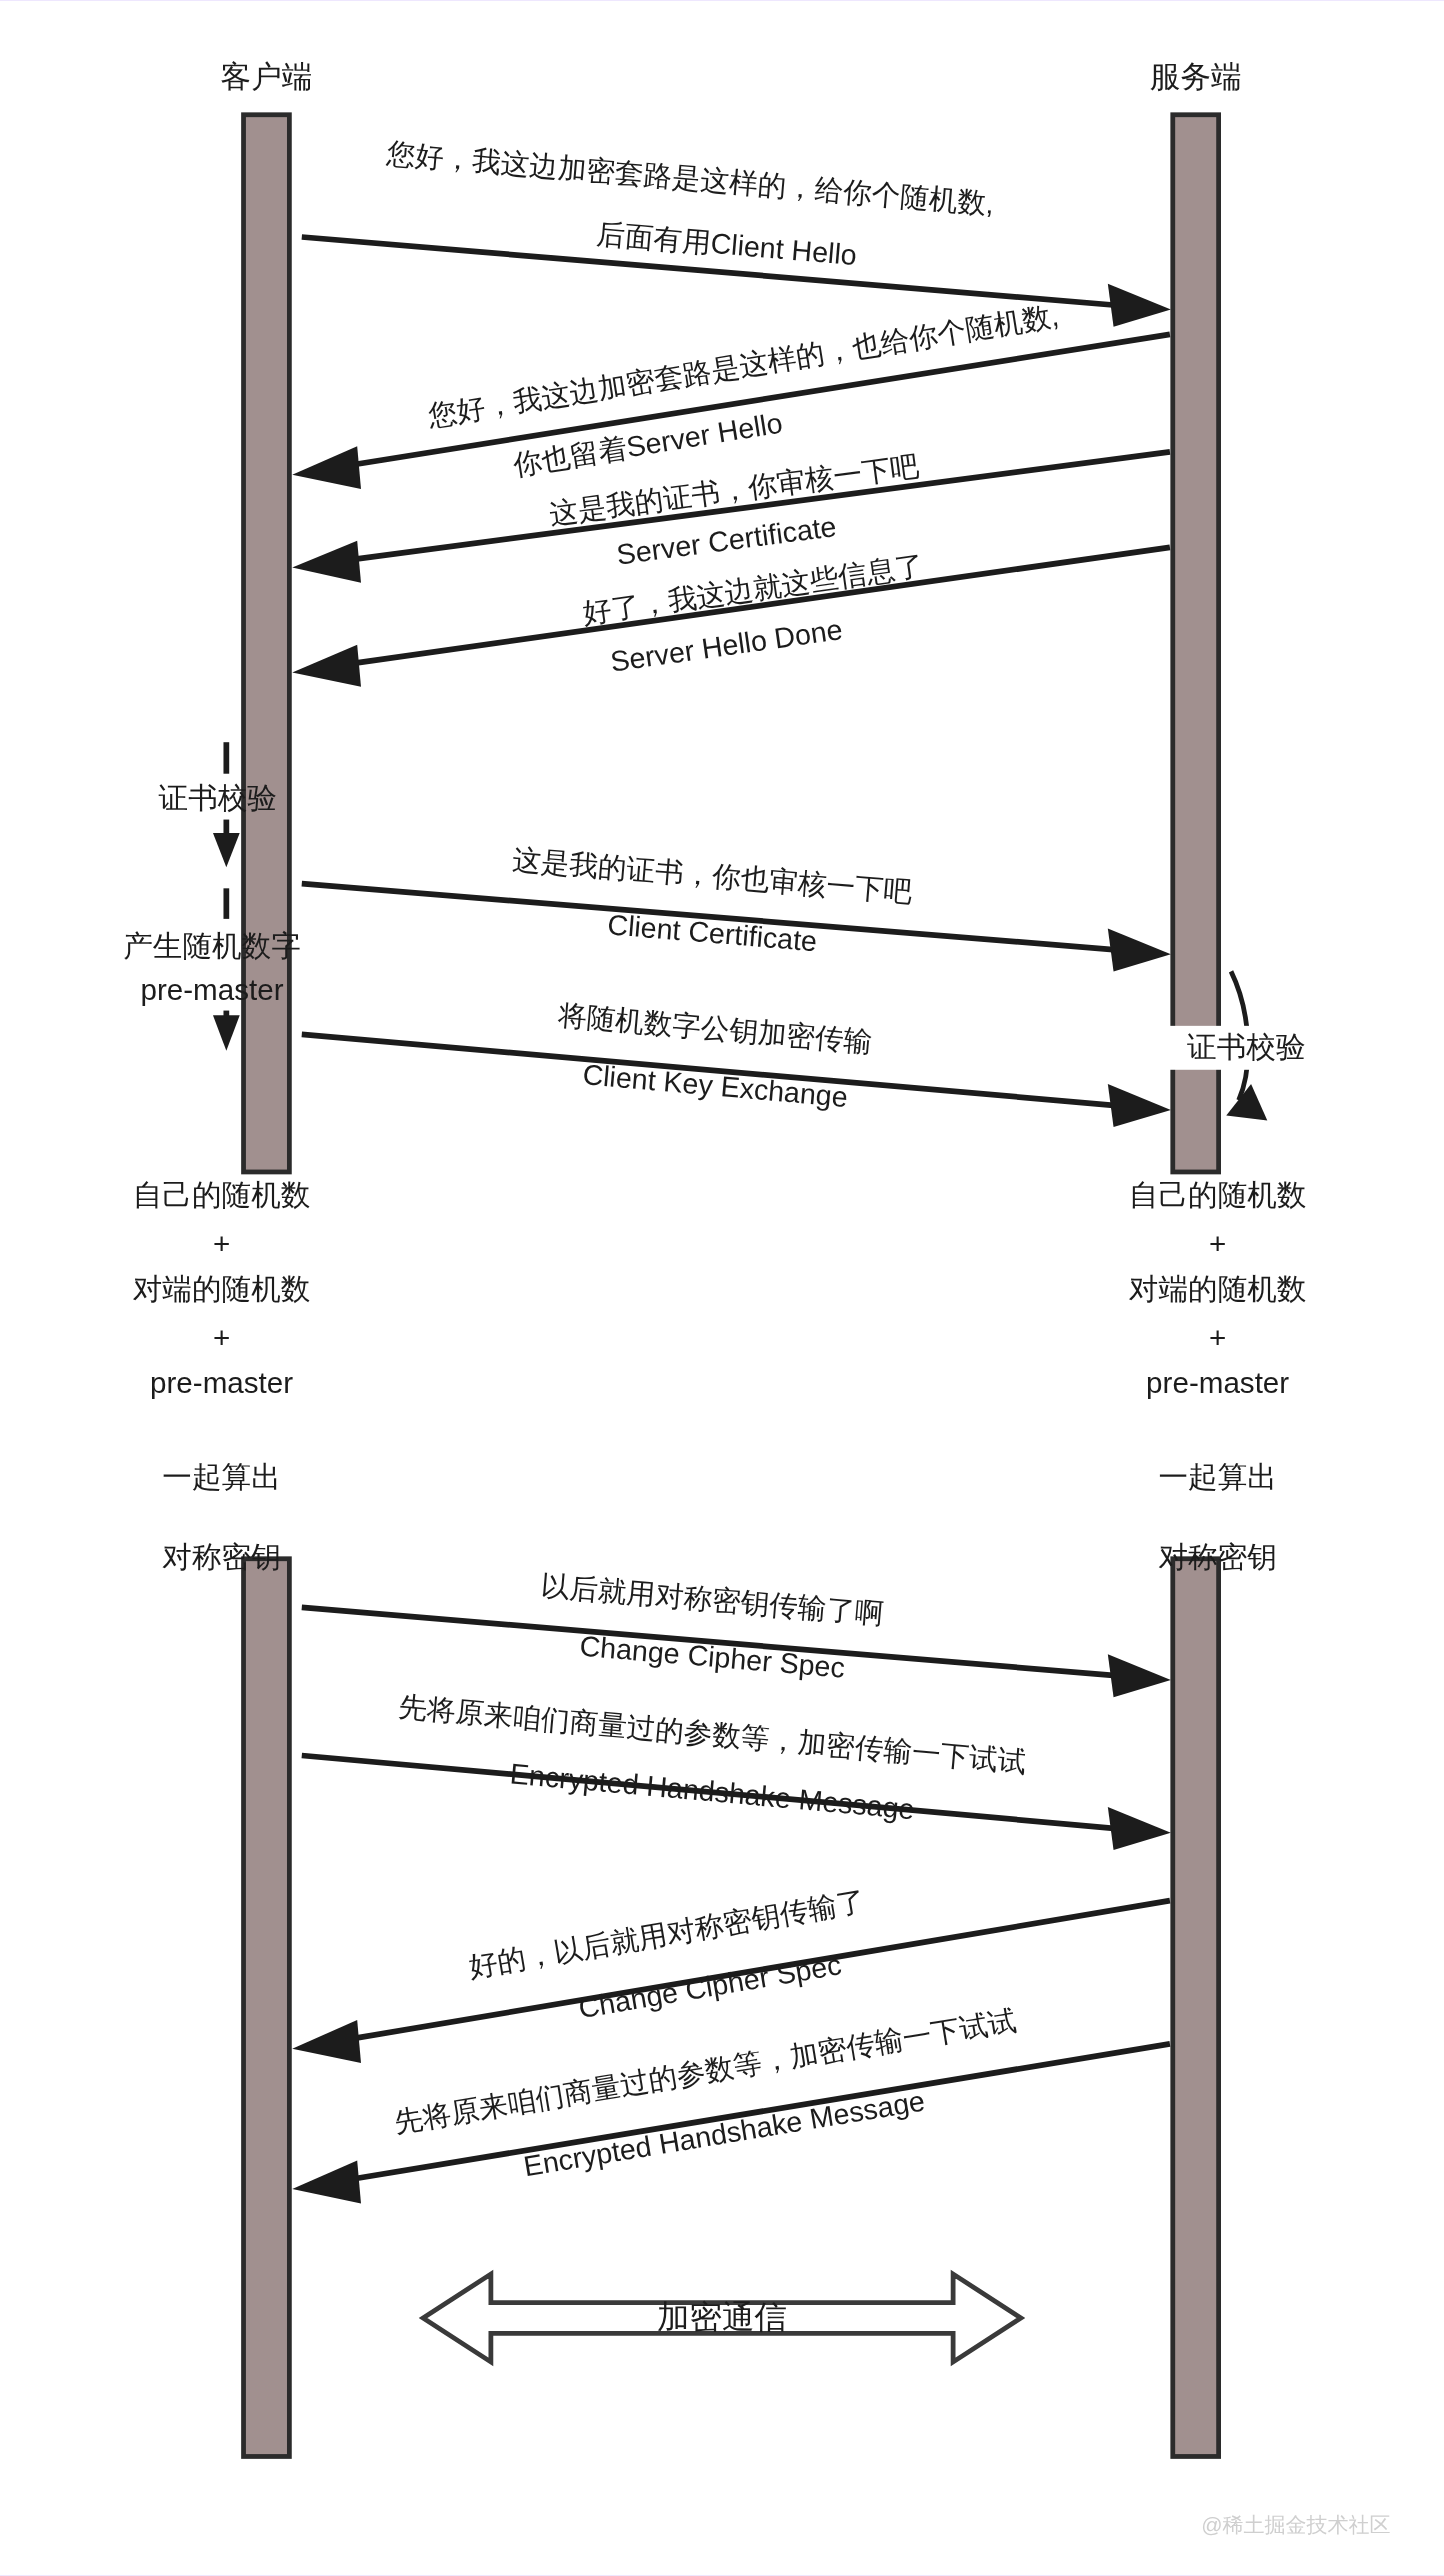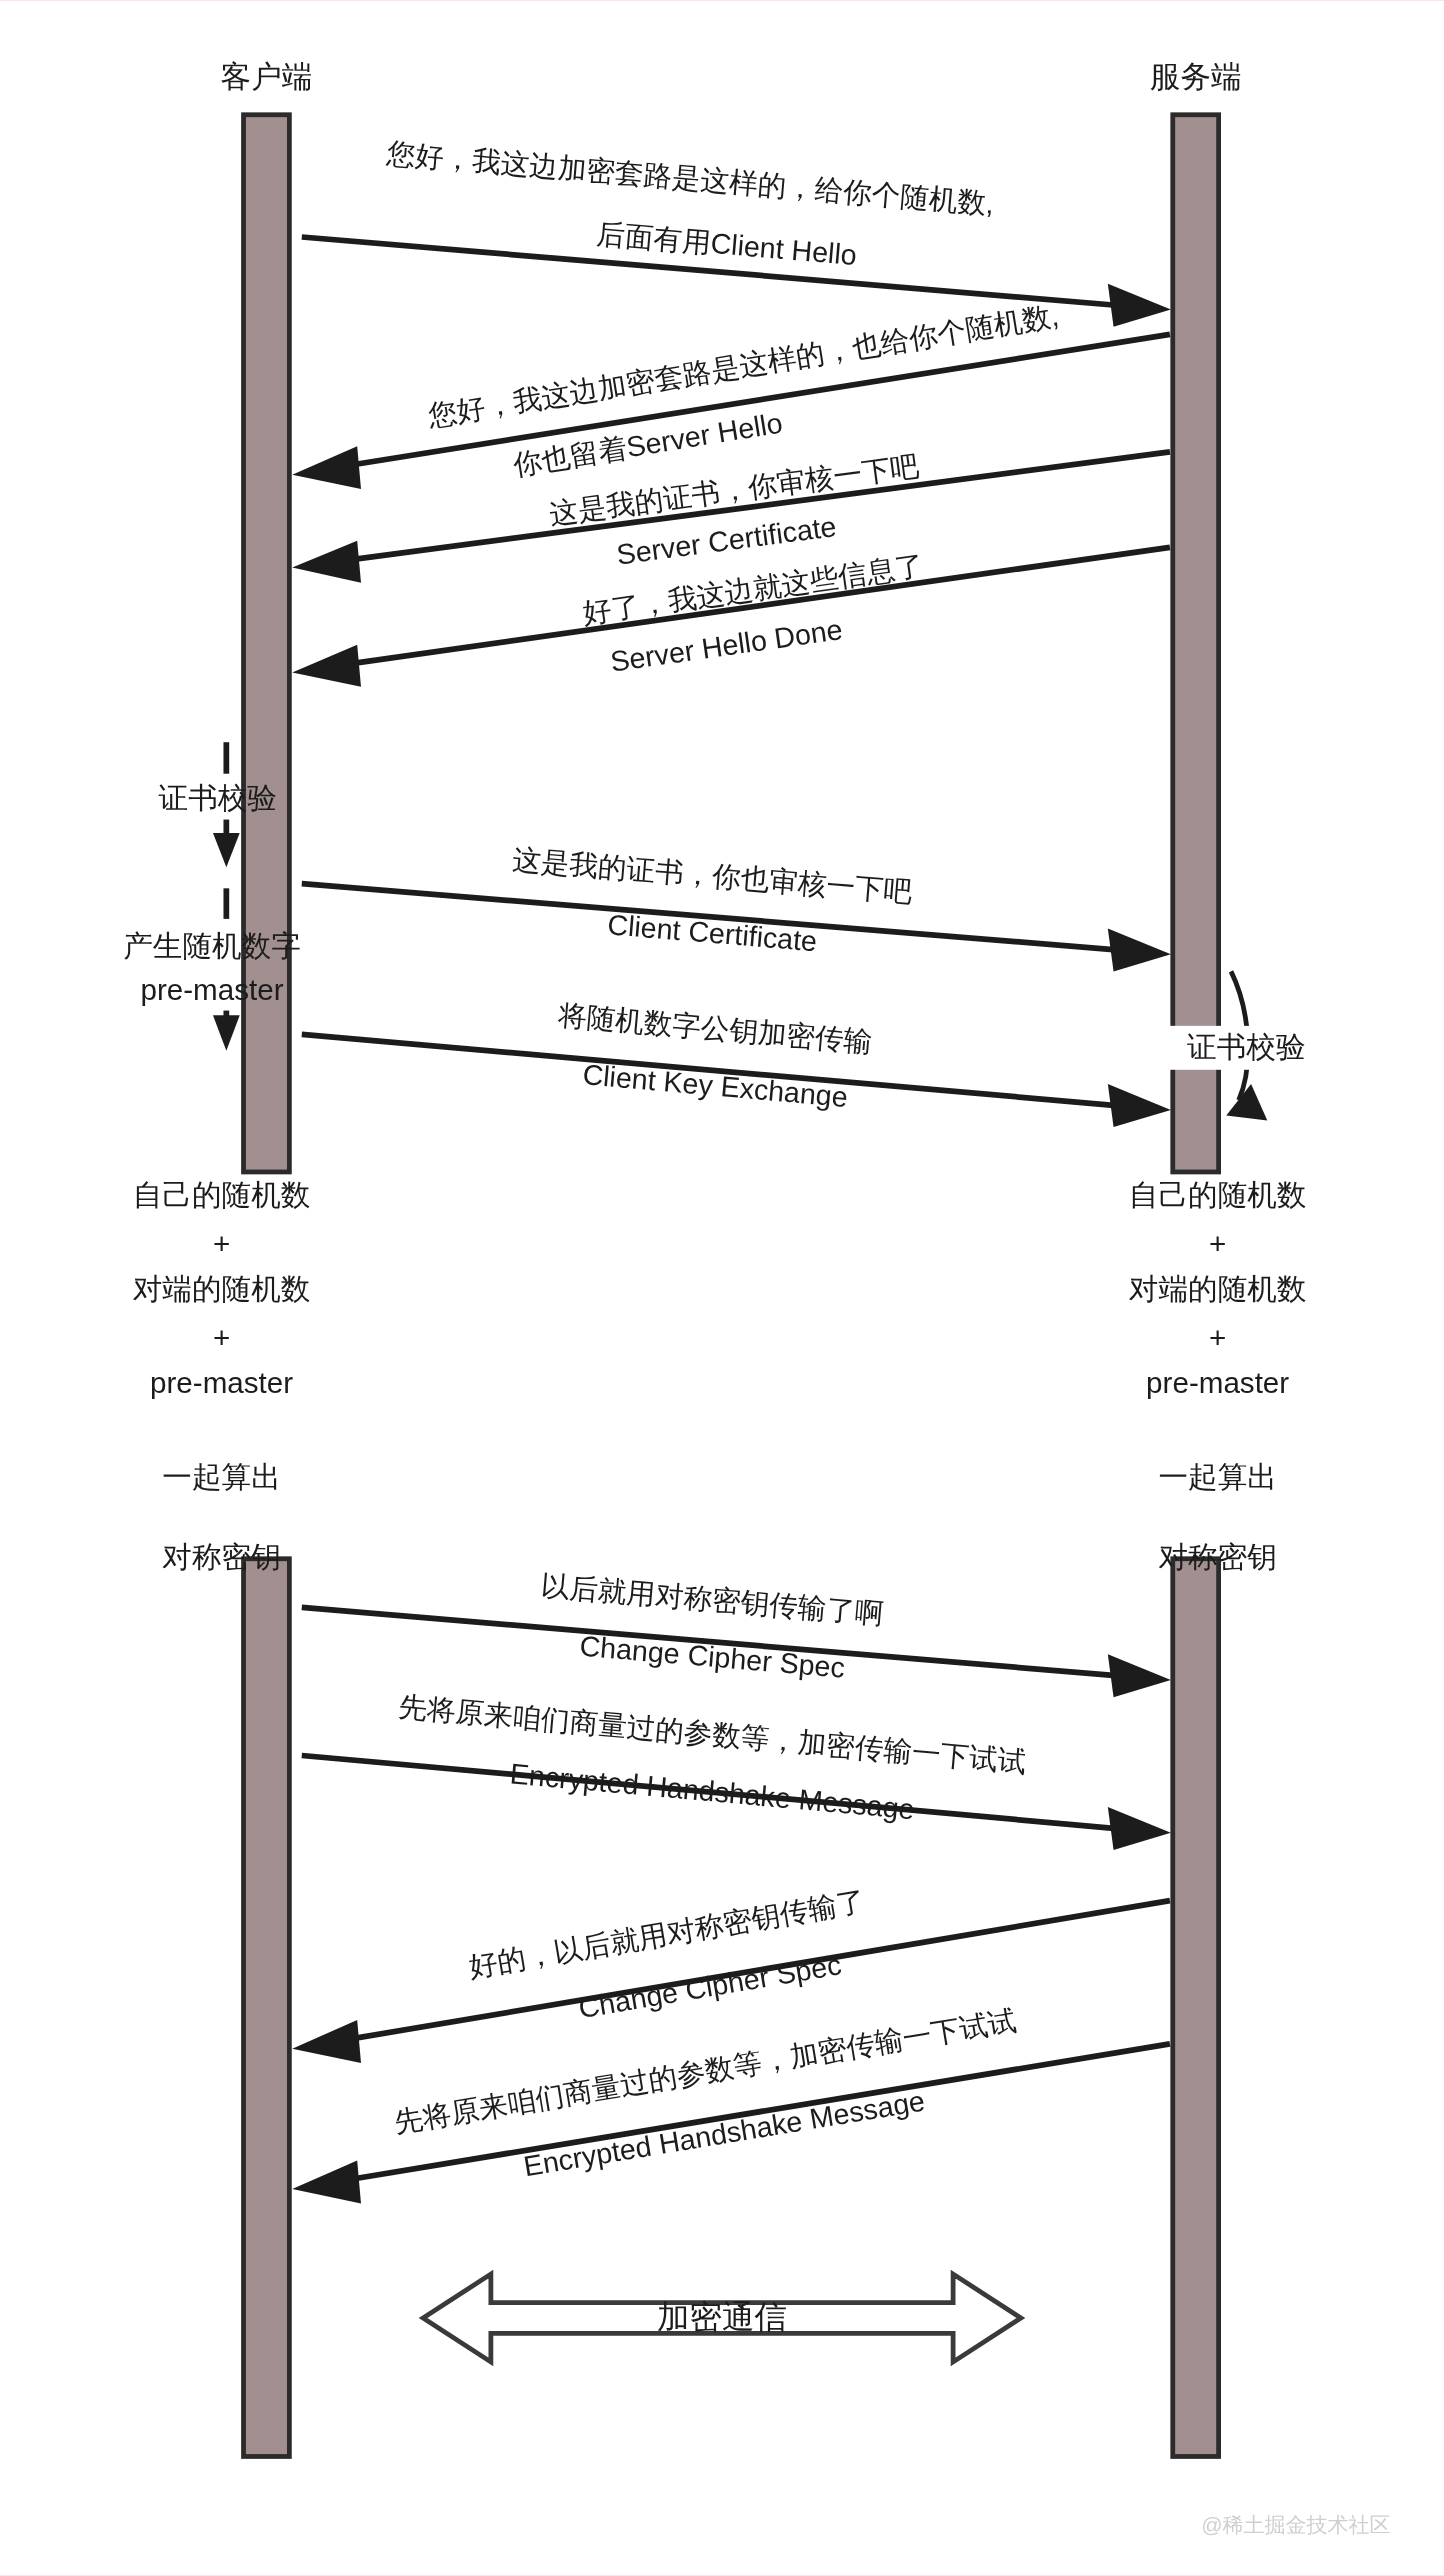--- a/index.html
+++ b/index.html
@@ -7,21 +7,21 @@
     padding: 0;
     background: #ffffff;
   }
   body {
     font-family: "Liberation Sans", "DejaVu Sans", sans-serif;
   }
   #stage {
     position: relative;
     width: 1444px;
     height: 2576px;
-    background: #ef4444;
+    background: #8b5cf6;
     overflow: hidden;
   }
   svg#diagram {
     display: block;
     width: 1444px;
     height: 2576px;
   }
   .lifeline-bar {
     fill: #a1908f;
     stroke: #2b2b2b;

